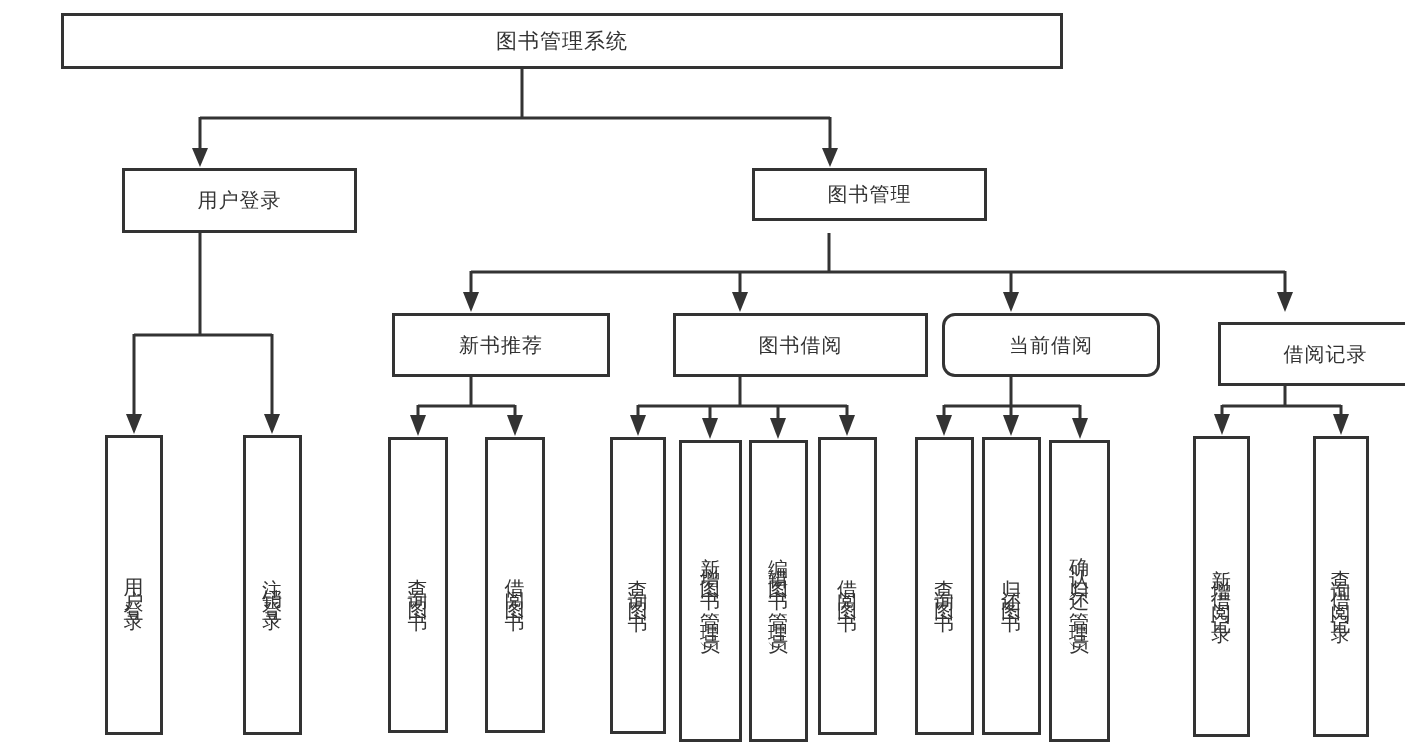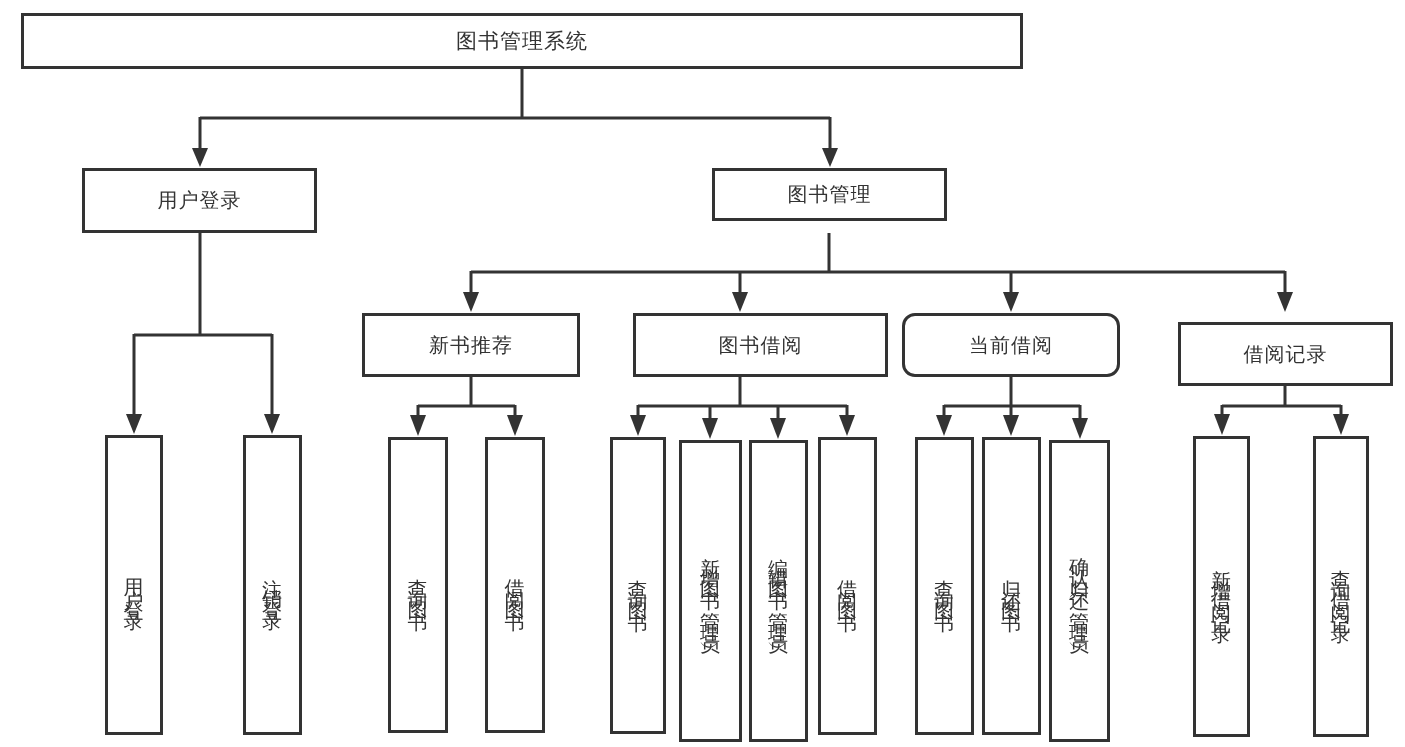--- a/index.html
+++ b/index.html
@@ -23,20 +23,21 @@
     box-sizing: border-box;
     border: 3px solid #333333;
     background: #ffffff;
     display: flex;
     align-items: center;
     justify-content: center;
     font-size: 20px;
     letter-spacing: 1px;
     z-index: 2;
     white-space: nowrap;
+    margin-left: 40px;
   }
   .root-box { font-size: 21px; }
   .vbox {
     position: absolute;
     box-sizing: border-box;
     border: 3px solid #333333;
     background: #ffffff;
     display: flex;
     align-items: center;
     justify-content: center;
@@ -133,21 +134,21 @@
     <span>图书管理系统</span>
   </div>
 
   <div class="hbox" style="left:82px; top:168px; width:235px; height:65px;">
     <span>用户登录</span>
   </div>
   <div class="hbox" style="left:712px; top:168px; width:235px; height:53px;">
     <span>图书管理</span>
   </div>
 
-  <div class="hbox" style="left:362px; top:313px; width:218px; height:64px;">
+  <div class="hbox" style="left:352px; top:313px; width:218px; height:64px;">
     <span>新书推荐</span>
   </div>
   <div class="hbox" style="left:633px; top:313px; width:255px; height:64px;">
     <span>图书借阅</span>
   </div>
   <div class="hbox" style="left:902px; top:313px; width:218px; height:64px;border-radius:13px;">
     <span>当前借阅</span>
   </div>
   <div class="hbox" style="left:1178px; top:322px; width:215px; height:64px;">
     <span>借阅记录</span>

